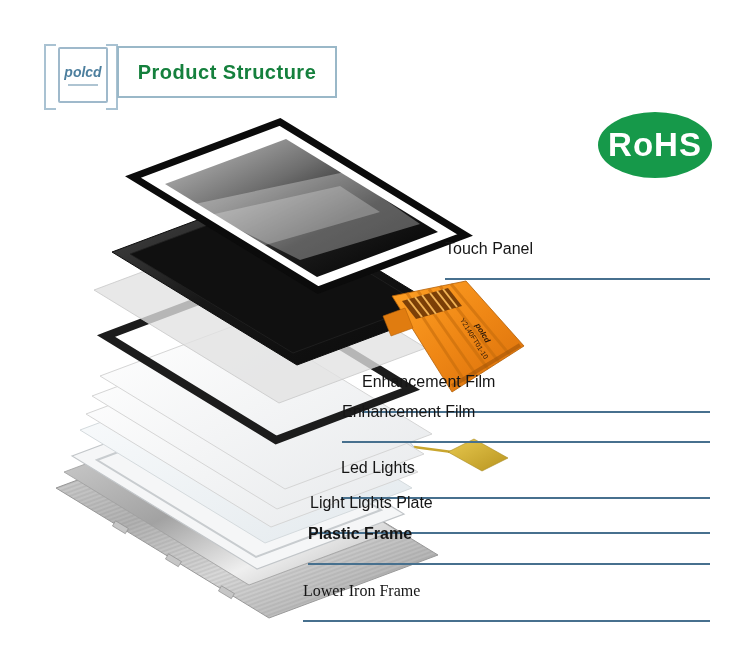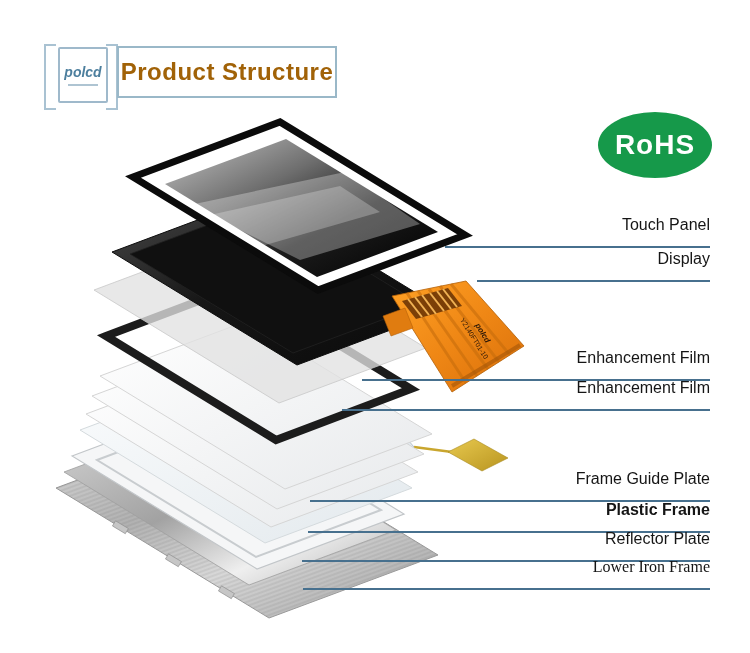--- a/index.html
+++ b/index.html
@@ -28,33 +28,33 @@
   }
   .logo-text{
     font-style:italic;font-weight:bold;font-size:14px;color:#4d7f9e;letter-spacing:0px;
   }
   .logo-tagline{width:30px;height:2px;background:#aec4d2;margin-top:4px;}
   .title-box{
     position:absolute;left:117px;top:46px;width:216px;height:48px;
     border:2px solid #9ab8c8;background:#ffffff;
     display:flex;align-items:center;justify-content:center;
   }
-  .title-text{font-size:24px;font-weight:bold;color:#a16207;letter-spacing:0.5px;white-space:nowrap;}
+  .title-text{font-size:20px;font-weight:bold;color:#15803d;letter-spacing:0.5px;white-space:nowrap;}
   .rohs-badge{
     position:absolute;left:598px;top:112px;width:114px;height:66px;
     background:#16994a;border-radius:50%;
     display:flex;align-items:center;justify-content:center;
   }
-  .rohs-text{color:#ffffff;font-size:28px;font-weight:600;letter-spacing:1px;}
+  .rohs-text{color:#ffffff;font-size:33px;font-weight:600;letter-spacing:1px;}
   
   .lbl{
     position:absolute;height:26px;border-bottom:2px solid #47708e;
-    display:flex;justify-content:flex-end;align-items:flex-end;
-    font-size:16px;color:#151515;padding-bottom:12px;box-sizing:border-box;
-    white-space:nowrap;z-index:5;
+    display:flex;align-items:flex-end;
+    font-size:16px;color:#151515;padding-bottom:20px;box-sizing:border-box;
+    white-space:nowrap;z-index:5;margin-top:32px;
   }
 </style>
 </head>
 <body>
 
 <div class="stage">
 
   <svg width="750" height="653" viewBox="0 0 750 653">
     <defs>
       <linearGradient id="glassGrad" x1="0" y1="0" x2="1" y2="1">
@@ -197,35 +197,32 @@
     <span class="title-text">Product Structure</span>
   </div>
 
   <div class="rohs-badge">
     <span class="rohs-text">RoHS</span>
   </div>
 
   <div class="lbl" style="left:445px;top:222px;width:265px;">
     <span>Touch Panel</span>
   </div>
-  <div class="lbl" style="left:477px;top:256px;width:233px;">
-    <span>Display</span>
-  </div>
   <div class="lbl" style="left:362px;top:355px;width:348px;">
     <span>Enhancement Film</span>
   </div>
   <div class="lbl" style="left:342px;top:385px;width:368px;">
     <span>Enhancement Film</span>
   </div>
+  <div class="lbl" style="left:341px;top:441px;width:369px;">
+    <span>Led Lights</span>
+  </div>
   <div class="lbl" style="left:310px;top:476px;width:400px;">
-    <span>Frame Guide Plate</span>
+    <span>Light Lights Plate</span>
   </div>
   <div class="lbl" style="left:308px;top:507px;width:402px;font-weight:bold;">
     <span>Plastic Frame</span>
   </div>
-  <div class="lbl" style="left:302px;top:536px;width:408px;">
-    <span>Reflector Plate</span>
-  </div>
   <div class="lbl" style="left:303px;top:564px;width:407px;font-family:Liberation Serif, serif;">
     <span>Lower Iron Frame</span>
   </div>
 
 </div>
 
 </body></html>

